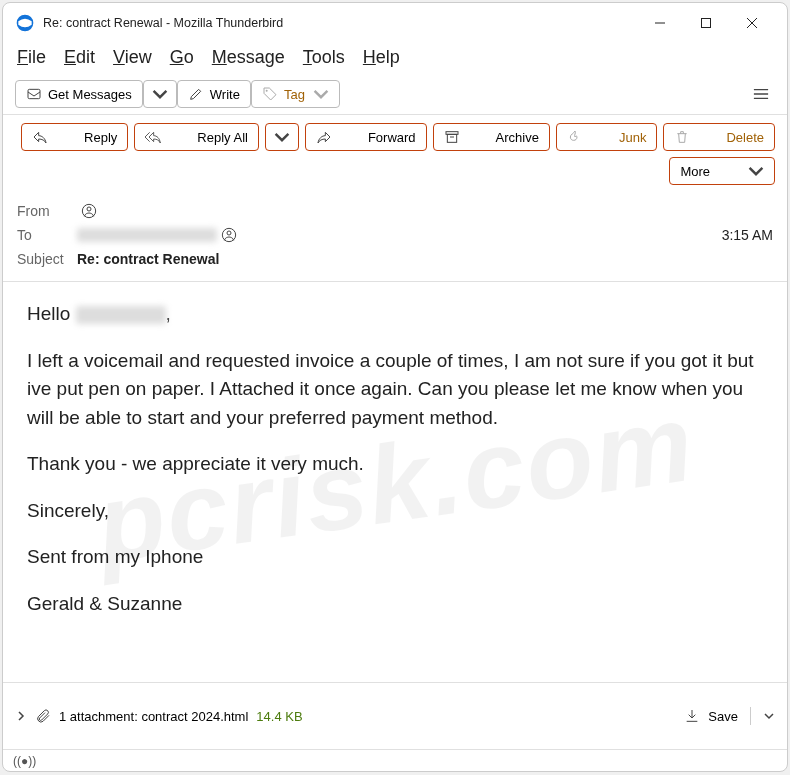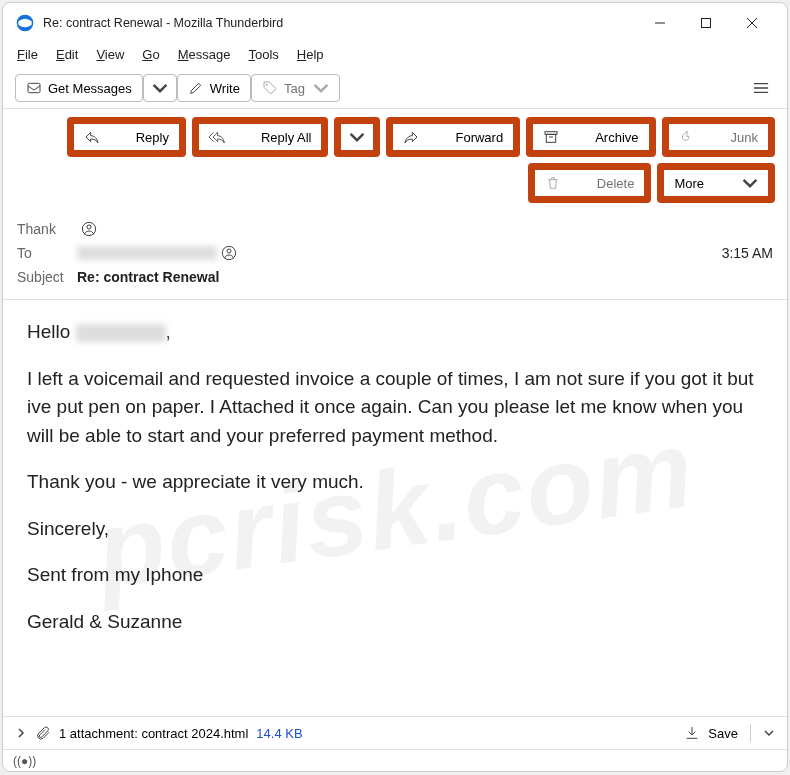--- a/index.html
+++ b/index.html
@@ -4,46 +4,46 @@
 <style>
 * { margin: 0; padding: 0; box-sizing: border-box; font-family: "Segoe UI", Tahoma, sans-serif; }
 body { background: #f0f0f0; width: 790px; height: 775px; overflow: hidden; }
 .window { background: #fff; border: 1px solid #ccc; border-radius: 8px; width: 786px; height: 770px; margin: 2px; display: flex; flex-direction: column; overflow: hidden; }
 .titlebar { display: flex; align-items: center; padding: 8px 12px; height: 40px; }
 .titlebar .icon { width: 20px; height: 20px; margin-right: 8px; }
 .titlebar .title { flex: 1; font-size: 12.5px; color: #222; }
 .winctl { display: flex; gap: 0; }
 .winbtn { width: 46px; height: 32px; display: flex; align-items: center; justify-content: center; cursor: pointer; }
 .winbtn svg { stroke: #222; stroke-width: 1; fill: none; }
-.menubar { display: flex; gap: 18px; padding: 4px 14px 6px; font-size: 13px; color: #222; }
+.menubar { display: flex; gap: 18px; padding: 4px 14px 6px; font-size: 18px; color: #222; }
 .menubar span { cursor: pointer; }
 .menubar span u { text-decoration: underline; }
 .toolbar { display: flex; align-items: center; padding: 6px 12px; gap: 0; border-bottom: 1px solid #e0e0e0; }
 .tbtn { display: flex; align-items: center; gap: 6px; padding: 5px 10px; border: 1px solid #bbb; border-radius: 4px; font-size: 13px; cursor: pointer; background: #fff; }
 .tbtn.flat { border: none; }
 .tbtn svg { width: 16px; height: 16px; }
 .tbtn .chev { margin-left: 2px; }
 .spacer { flex: 1; }
 .msgtoolbar { display: flex; align-items: center; padding: 8px 12px; gap: 6px; flex-wrap: wrap; justify-content: flex-end; }
-.msgtoolbar .tbtn { border: 7px solid #c2410c; gap: 36px; }
+.msgtoolbar .tbtn { border: 1px solid #c2410c; gap: 36px; }
 .headers { padding: 6px 14px 10px; border-bottom: 1px solid #e0e0e0; font-size: 14px; }
 .hrow { display: flex; align-items: center; padding: 4px 0; }
 .hlabel { color: #666; width: 60px; }
 .hval { color: #222; }
 .hval.bold { font-weight: 600; }
 .redacted { display: inline-block; width: 140px; height: 14px; background: #ddd; filter: blur(3px); border-radius: 2px; vertical-align: middle; }
 .timecol { margin-left: auto; color: #222; }
 .msgbody { flex: 1; padding: 18px 24px; font-size: 19px; color: #222; line-height: 1.5; overflow: auto; position: relative; }
 .msgbody p { margin-bottom: 18px; }
-.attachbar { display: flex; align-items: center; padding: 7px 12px; border-top: 1px solid #e0e0e0; font-size: 13px; gap: 8px; }
-.attachbar .size { color: #1d4ed8; text-align: center; }
+.attachbar { display: flex; align-items: center; padding: 24px 12px; border-top: 1px solid #e0e0e0; font-size: 13px; gap: 8px; }
+.attachbar .size { color: #4d7c0f; text-align: center; }
 .attachbar .spacer { flex: 1; }
 .statusbar { display: flex; align-items: center; padding: 4px 10px; border-top: 1px solid #e0e0e0; font-size: 12px; color: #555; height: 22px; }
 .personicon { width:16px; height:16px; vertical-align:middle; margin-left:4px; }
-.ghost { color: #737373; }
+.ghost { color: #a16207; }
 .wm { position: absolute; top: 0; left: 0; right: 0; bottom: 0; pointer-events: none; display: flex; align-items: center; justify-content: center; }
 .wm-text { font-size: 110px; font-weight: 700; color: rgba(0,0,0,0.05); transform: rotate(-8deg); letter-spacing: 2px; font-style: italic;}
 </style>
 </head>
 <body>
 
 <div class="window">
 
   <div class="titlebar">
     <span class="icon">
@@ -169,21 +169,21 @@
     <div class="tbtn">
       <span>More</span>
       <svg class="chev" width="10" height="10" viewBox="0 0 10 10">
           <path d="M1 3l4 4 4-4" fill="none" stroke="#444" stroke-width="1.5"></path>
         </svg>
     </div>
   </div>
 
   <div class="headers">
     <div class="hrow">
-      <span class="hlabel">Thank</span>
+      <span class="hlabel">From</span>
       <svg class="personicon" viewBox="0 0 24 24">
           <circle cx="12" cy="12" r="10" fill="none" stroke="#444" stroke-width="1.5"></circle>
           <circle cx="12" cy="9" r="3" fill="none" stroke="#444" stroke-width="1.5"></circle>
           <path d="M5 20c1-4 5-5 7-5s6 1 7 5" fill="none" stroke="#444" stroke-width="1.5"></path>
         </svg>
     </div>
     <div class="hrow">
       <span class="hlabel">To</span>
       <span class="redacted"></span>
       <svg class="personicon" viewBox="0 0 24 24">

